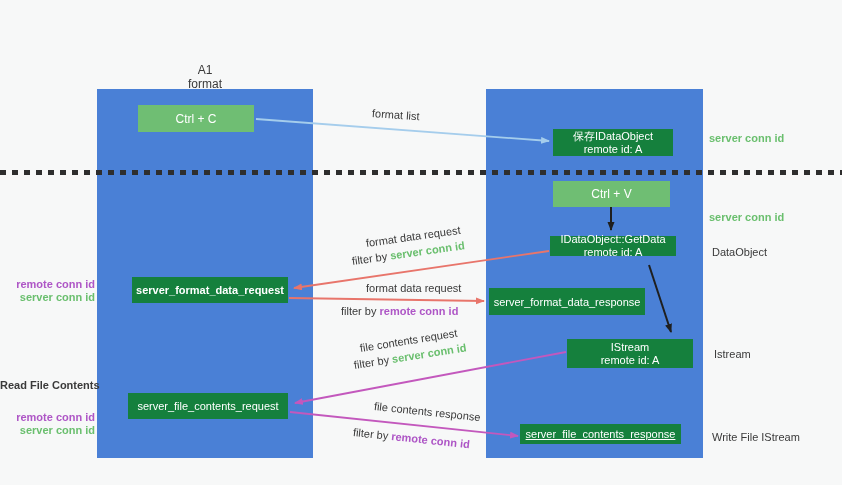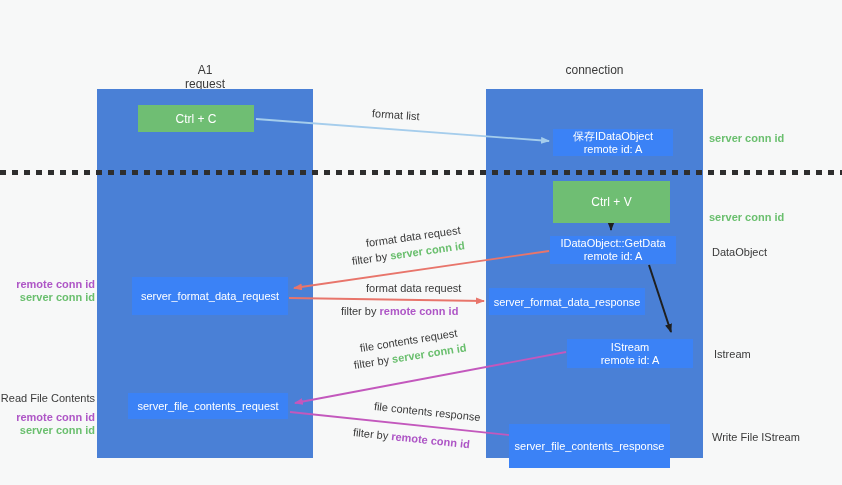--- a/index.html
+++ b/index.html
@@ -20,46 +20,46 @@
   .lane-header{position:absolute;top:55px;text-align:center;font-size:12px;line-height:14px;color:#3a3a3a;margin-top:8px;}
   .lane-header.a1{left:97px;width:216px;}
   .lane-header.b1{left:486px;width:217px;}
 
   .divider{position:absolute;left:0;top:170px;width:842px;height:5px;
     background:repeating-linear-gradient(90deg,#2e2e2e 0 6px,transparent 6px 12px);}
 
   .node{position:absolute;display:flex;align-items:center;justify-content:center;
         color:#fff;font-size:11px;text-align:center;box-sizing:border-box;}
   .node.green{background:#6fbe73;font-size:12px;}
-  .node.orange{background:#3b82f6;}
+  .node.orange{background:#15803d;}
   .node.two-line{flex-direction:column;line-height:13px;}
 
   #n-ctrlc{left:138px;top:105px;width:116px;height:27px;}
   #n-save{left:553px;top:129px;width:120px;height:27px;}
-  #n-ctrlv{left:553px;top:181px;width:117px;height:42px;}
-  #n-getdata{left:550px;top:236px;width:126px;height:28px;}
-  #n-freq{left:132px;top:277px;width:156px;height:38px;}
+  #n-ctrlv{left:553px;top:181px;width:117px;height:26px;}
+  #n-getdata{left:550px;top:236px;width:126px;height:20px;}
+  #n-freq{left:132px;top:277px;width:156px;height:26px;font-weight:bold;}
   #n-fresp{left:489px;top:288px;width:156px;height:27px;}
   #n-istream{left:567px;top:339px;width:126px;height:29px;}
   #n-filereq{left:128px;top:393px;width:160px;height:26px;text-align:center;}
-  #n-fileresp{left:509px;top:424px;width:161px;height:44px;}
+  #n-fileresp{left:520px;top:424px;width:161px;height:20px;text-decoration:underline;}
 
   .slabel{position:absolute;font-size:11px;line-height:13px;white-space:nowrap;}
   .green-text{color:#6abf6e;font-weight:bold;}
   .purple-text{color:#ae56c6;font-weight:bold;}
   .left-col{left:0;width:95px;text-align:right;}
 
   #l-sc-r1{left:709px;top:132px;}
   #l-sc-r2{left:709px;top:211px;}
   #l-dataobject{left:712px;top:246px;}
   #l-istream{left:714px;top:348px;}
   #l-write{left:712px;top:431px;}
   #l-rc-l1{top:278px;}
   #l-sc-l1{top:291px;}
-  #l-read{top:392px;}
+  #l-read{top:379px;font-weight:bold;}
   #l-rc-l2{top:411px;}
   #l-sc-l2{top:424px;}
 
   .alabel{position:absolute;font-size:11px;line-height:13px;white-space:nowrap;color:#3a3a3a;transform-origin:left center;}
   #a-formatlist{left:372px;top:107px;transform:rotate(4deg);}
   #a-fdreq{left:366px;top:237px;transform:rotate(-8deg);}
   #a-fby-sc1{left:352px;top:255px;transform:rotate(-8deg);}
   #a-fdresp{left:366px;top:282px;}
   #a-fby-rc1{left:341px;top:305px;}
   #a-fcreq{left:360px;top:342px;transform:rotate(-9deg);}
@@ -70,24 +70,23 @@
   svg.arrows{position:absolute;inset:0;pointer-events:none;}
 </style>
 </head>
 <body>
 
 <div class="canvas">
 
 
   <div class="lane-header a1">
     <div>A1</div>
-    <div>request</div>
+    <div>format</div>
   </div>
   <div class="lane-header b1">
-    <div>connection</div>
   </div>
 
   <div class="lane a1"></div>
   <div class="lane b1"></div>
 
   <div class="divider"></div>
 
   <svg class="arrows" width="842" height="485" viewBox="0 0 842 485">
     <defs>
       <marker id="ah-blue" markerWidth="10" markerHeight="8" refX="8" refY="3.5" orient="auto" markerUnits="userSpaceOnUse">

